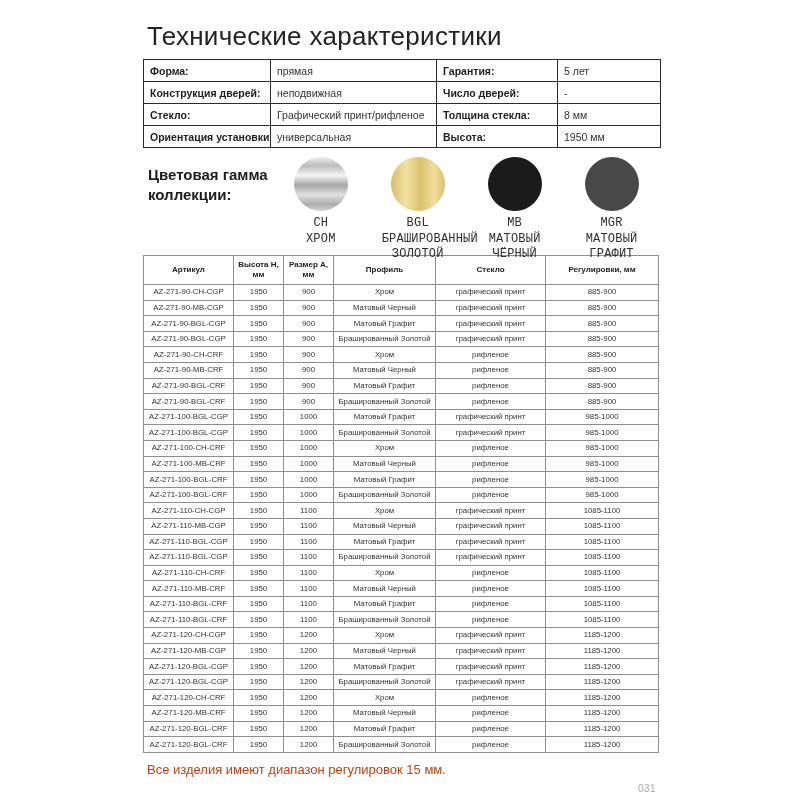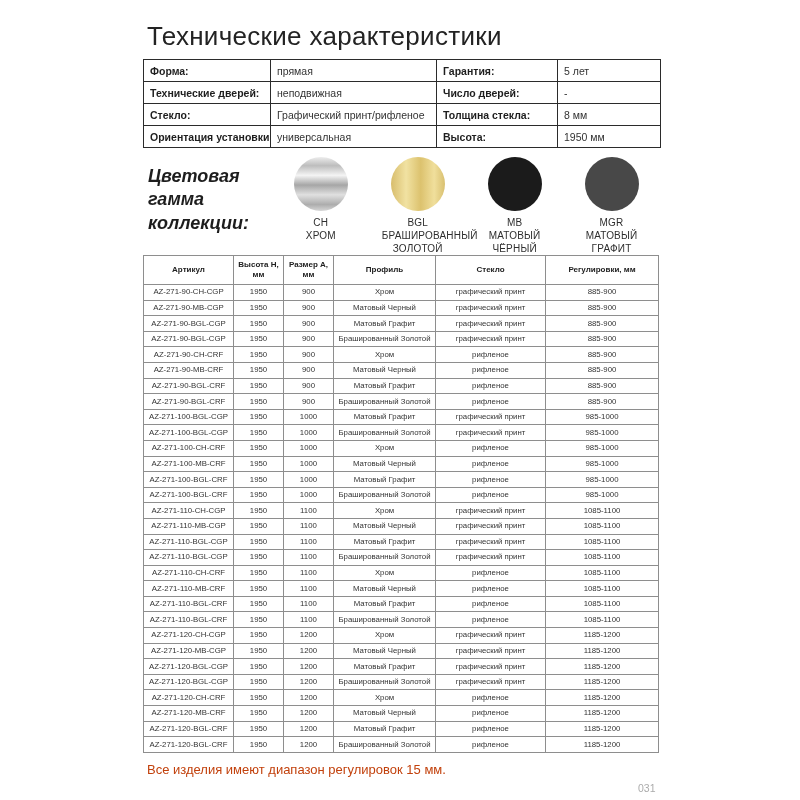--- a/index.html
+++ b/index.html
@@ -13,32 +13,32 @@
 
   
   table.spec{border-collapse:collapse;width:517px;margin-top:6px;table-layout:fixed;}
   table.spec td{border:1.6px solid #2b2b2b;font-size:10.5px;padding:3px 6px;height:15px;
     white-space:nowrap;overflow:hidden;color:#333;}
   table.spec td.lbl{font-weight:bold;color:#1e1e1e;}
   .spec .c1{width:127px}.spec .c2{width:166px}.spec .c3{width:121px}.spec .c4{width:103px}
 
   
   .color-section{display:flex;margin-top:9px;height:86px;}
-  .color-heading{width:132px;font-size:18px;font-weight:bold;color:#1d1d1d;
-    line-height:1.3;padding:8px 0 0 5px;box-sizing:border-box;font-style:italic;}
+  .color-heading{width:132px;font-size:15px;font-weight:bold;color:#1d1d1d;
+    line-height:1.3;padding:8px 0 0 5px;box-sizing:border-box;}
   .swatch{width:99px;text-align:center;}
   .swatch .circle{width:54px;height:54px;border-radius:50%;margin:0 auto 5px auto;}
   .circle.chrome{background:linear-gradient(180deg,#ededed 0%,#bdbdbd 16%,#f4f4f4 34%,
     #a6a6a6 52%,#e0e0e0 70%,#adadad 88%,#d6d6d6 100%);}
   .circle.black{background:#1b1b1b;}
   .circle.gold{background:linear-gradient(90deg,#d8bd6c 0%,#f1e2a2 28%,#dcc26e 55%,
     #f0df9c 80%,#d9c070 100%);}
   .circle.graphite{background:#484848;}
-  .swatch .code,.swatch .name{font-size:10px;color:#2e2e2e;line-height:1.3;
-    letter-spacing:.2px;}
+  .swatch .code,.swatch .name{font-size:12px;color:#2e2e2e;line-height:1.3;
+    letter-spacing:.2px;font-family:Liberation Mono, monospace;}
   .swatch .name{max-width:72px;margin:0 auto;}
 
   
   table.main{border-collapse:collapse;width:515px;margin-top:12px;table-layout:fixed;
     border:1.5px solid #4a4a4a;}
   table.main th{border:1px solid #8e8e8e;font-size:8px;font-weight:bold;color:#222;
     height:26px;padding:1px 2px;line-height:1.25;}
   table.main td{border:1px solid #8e8e8e;font-size:7.8px;color:#333;text-align:center;
     height:14.6px;padding:0 2px;white-space:nowrap;overflow:hidden;line-height:1;}
   .main .mc1{width:90px}.main .mc2{width:50px}.main .mc3{width:50px}
@@ -64,21 +64,21 @@
           <col class="c4">
         </colgroup>
       <tbody>
         <tr>
           <td class="lbl">Форма:</td>
           <td>прямая</td>
           <td class="lbl">Гарантия:</td>
           <td>5 лет</td>
         </tr>
         <tr>
-          <td class="lbl">Технические дверей:</td>
+          <td class="lbl">Конструкция дверей:</td>
           <td>неподвижная</td>
           <td class="lbl">Число дверей:</td>
           <td>-</td>
         </tr>
         <tr>
           <td class="lbl">Стекло:</td>
           <td>Графический принт/рифленое</td>
           <td class="lbl">Толщина стекла:</td>
           <td>8 мм</td>
         </tr>

